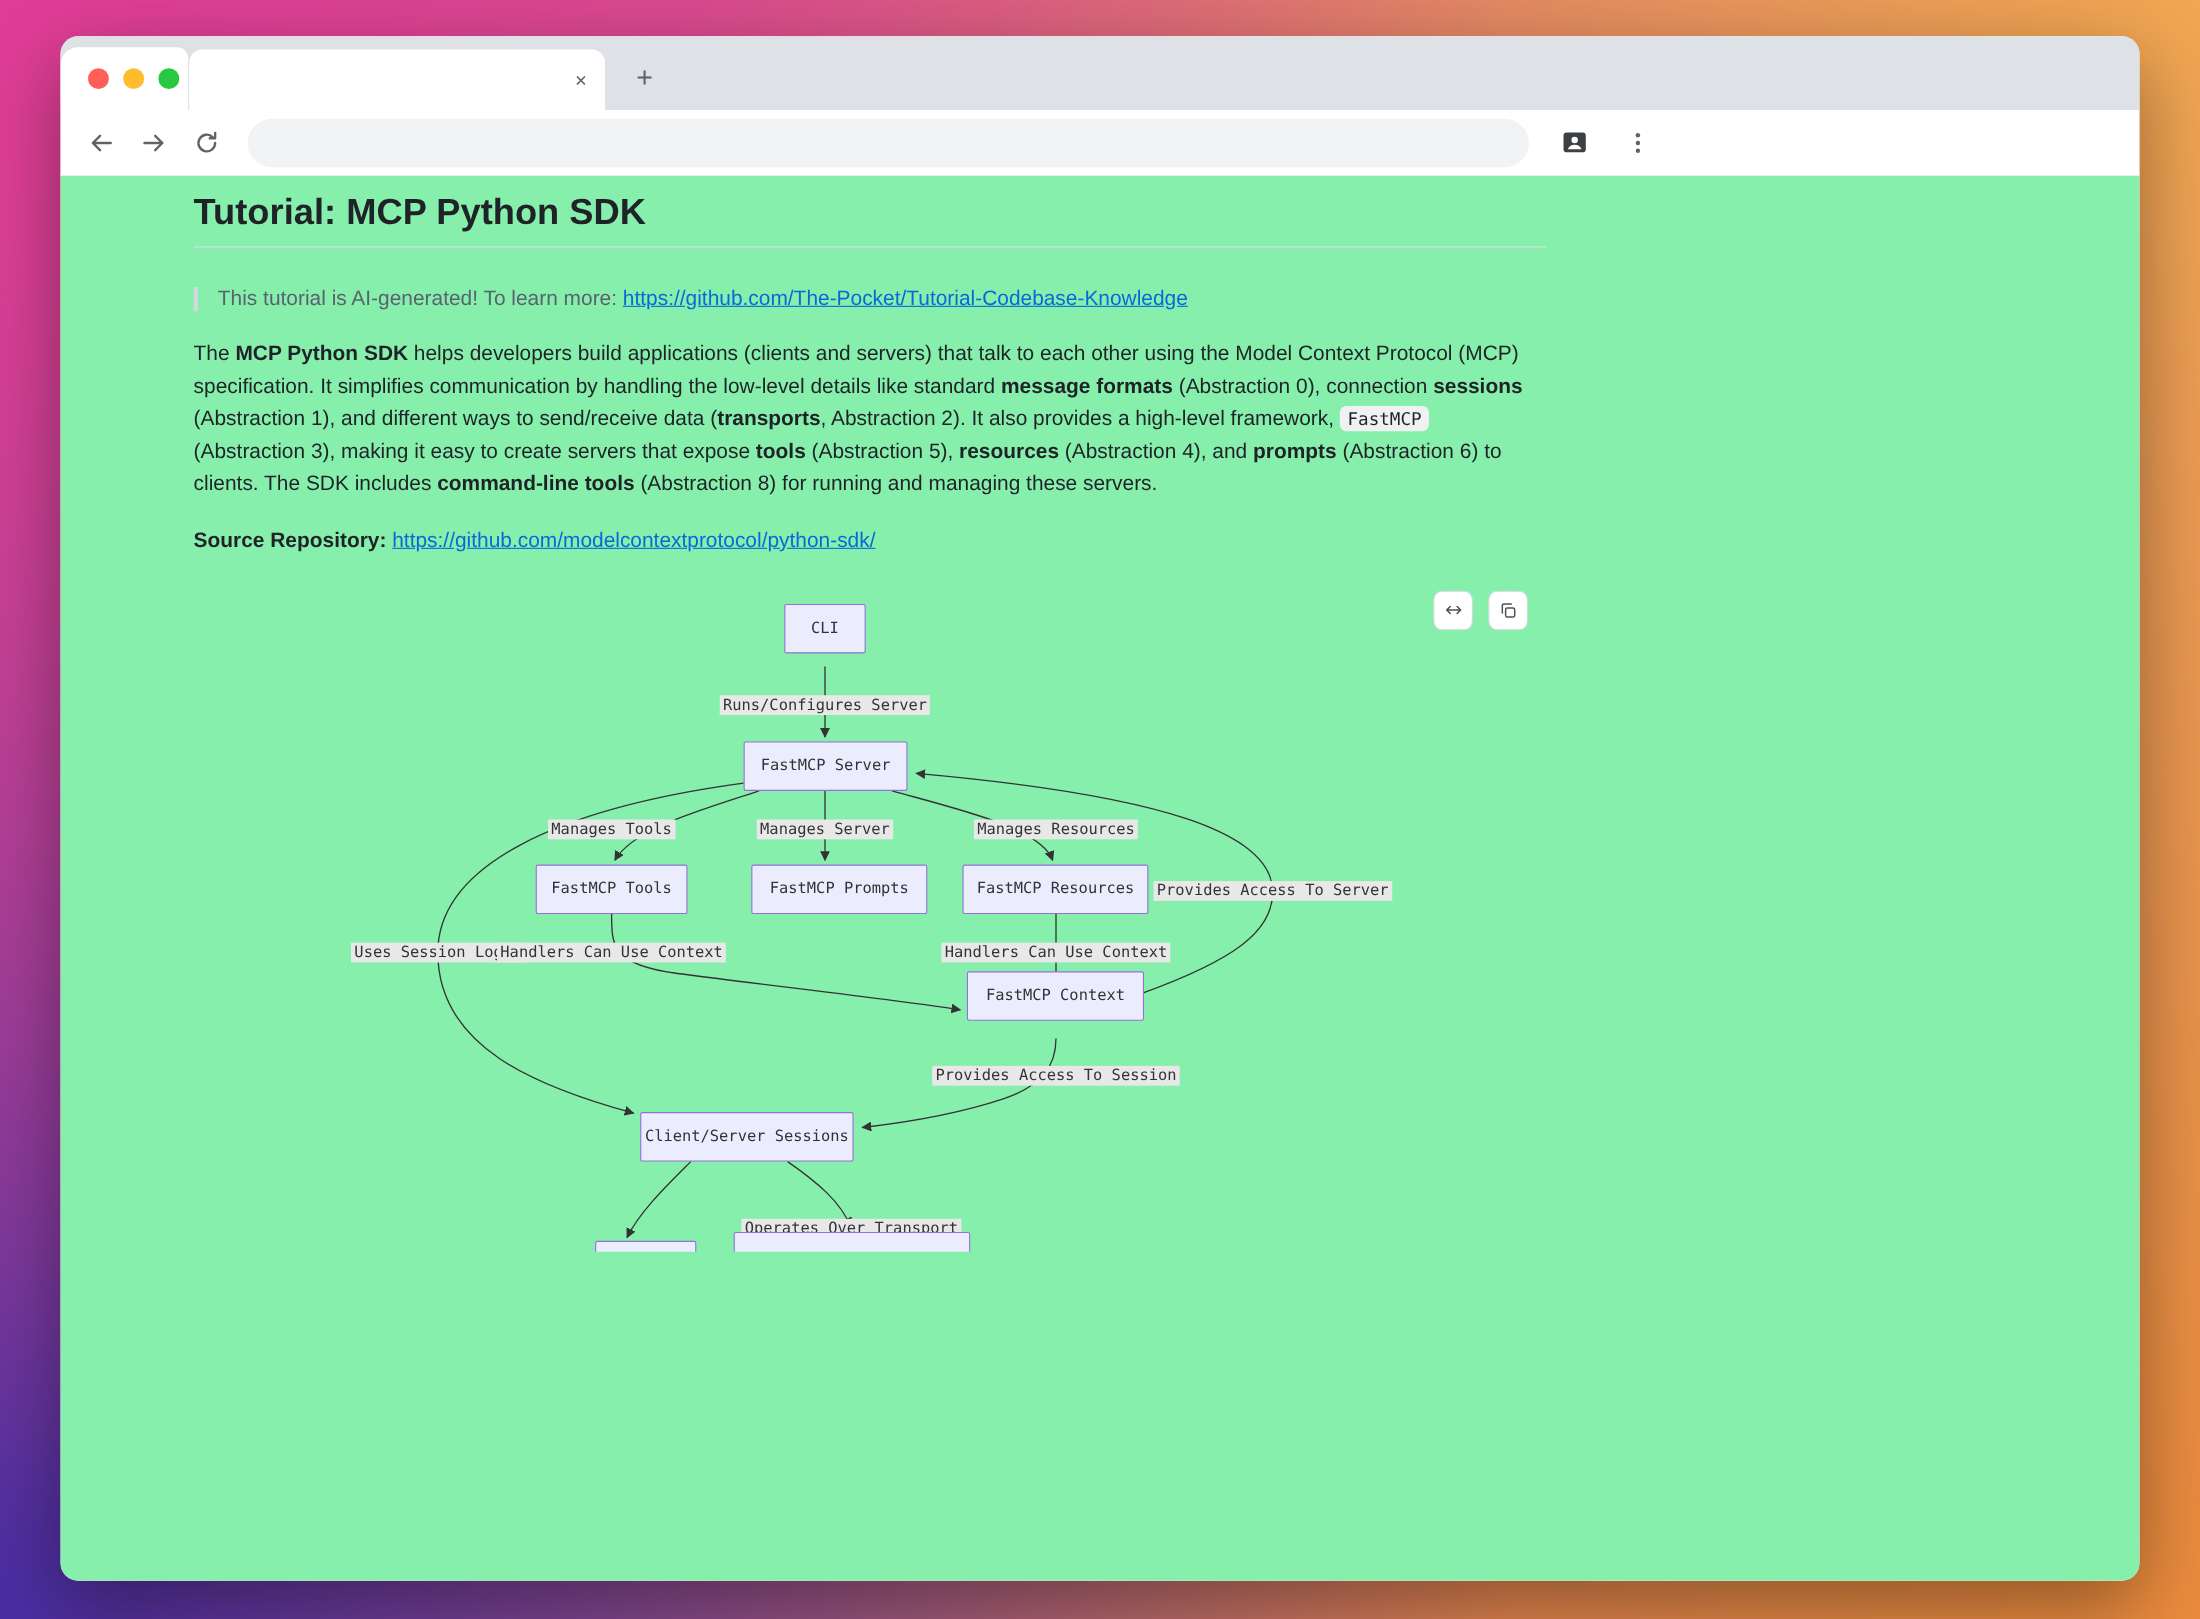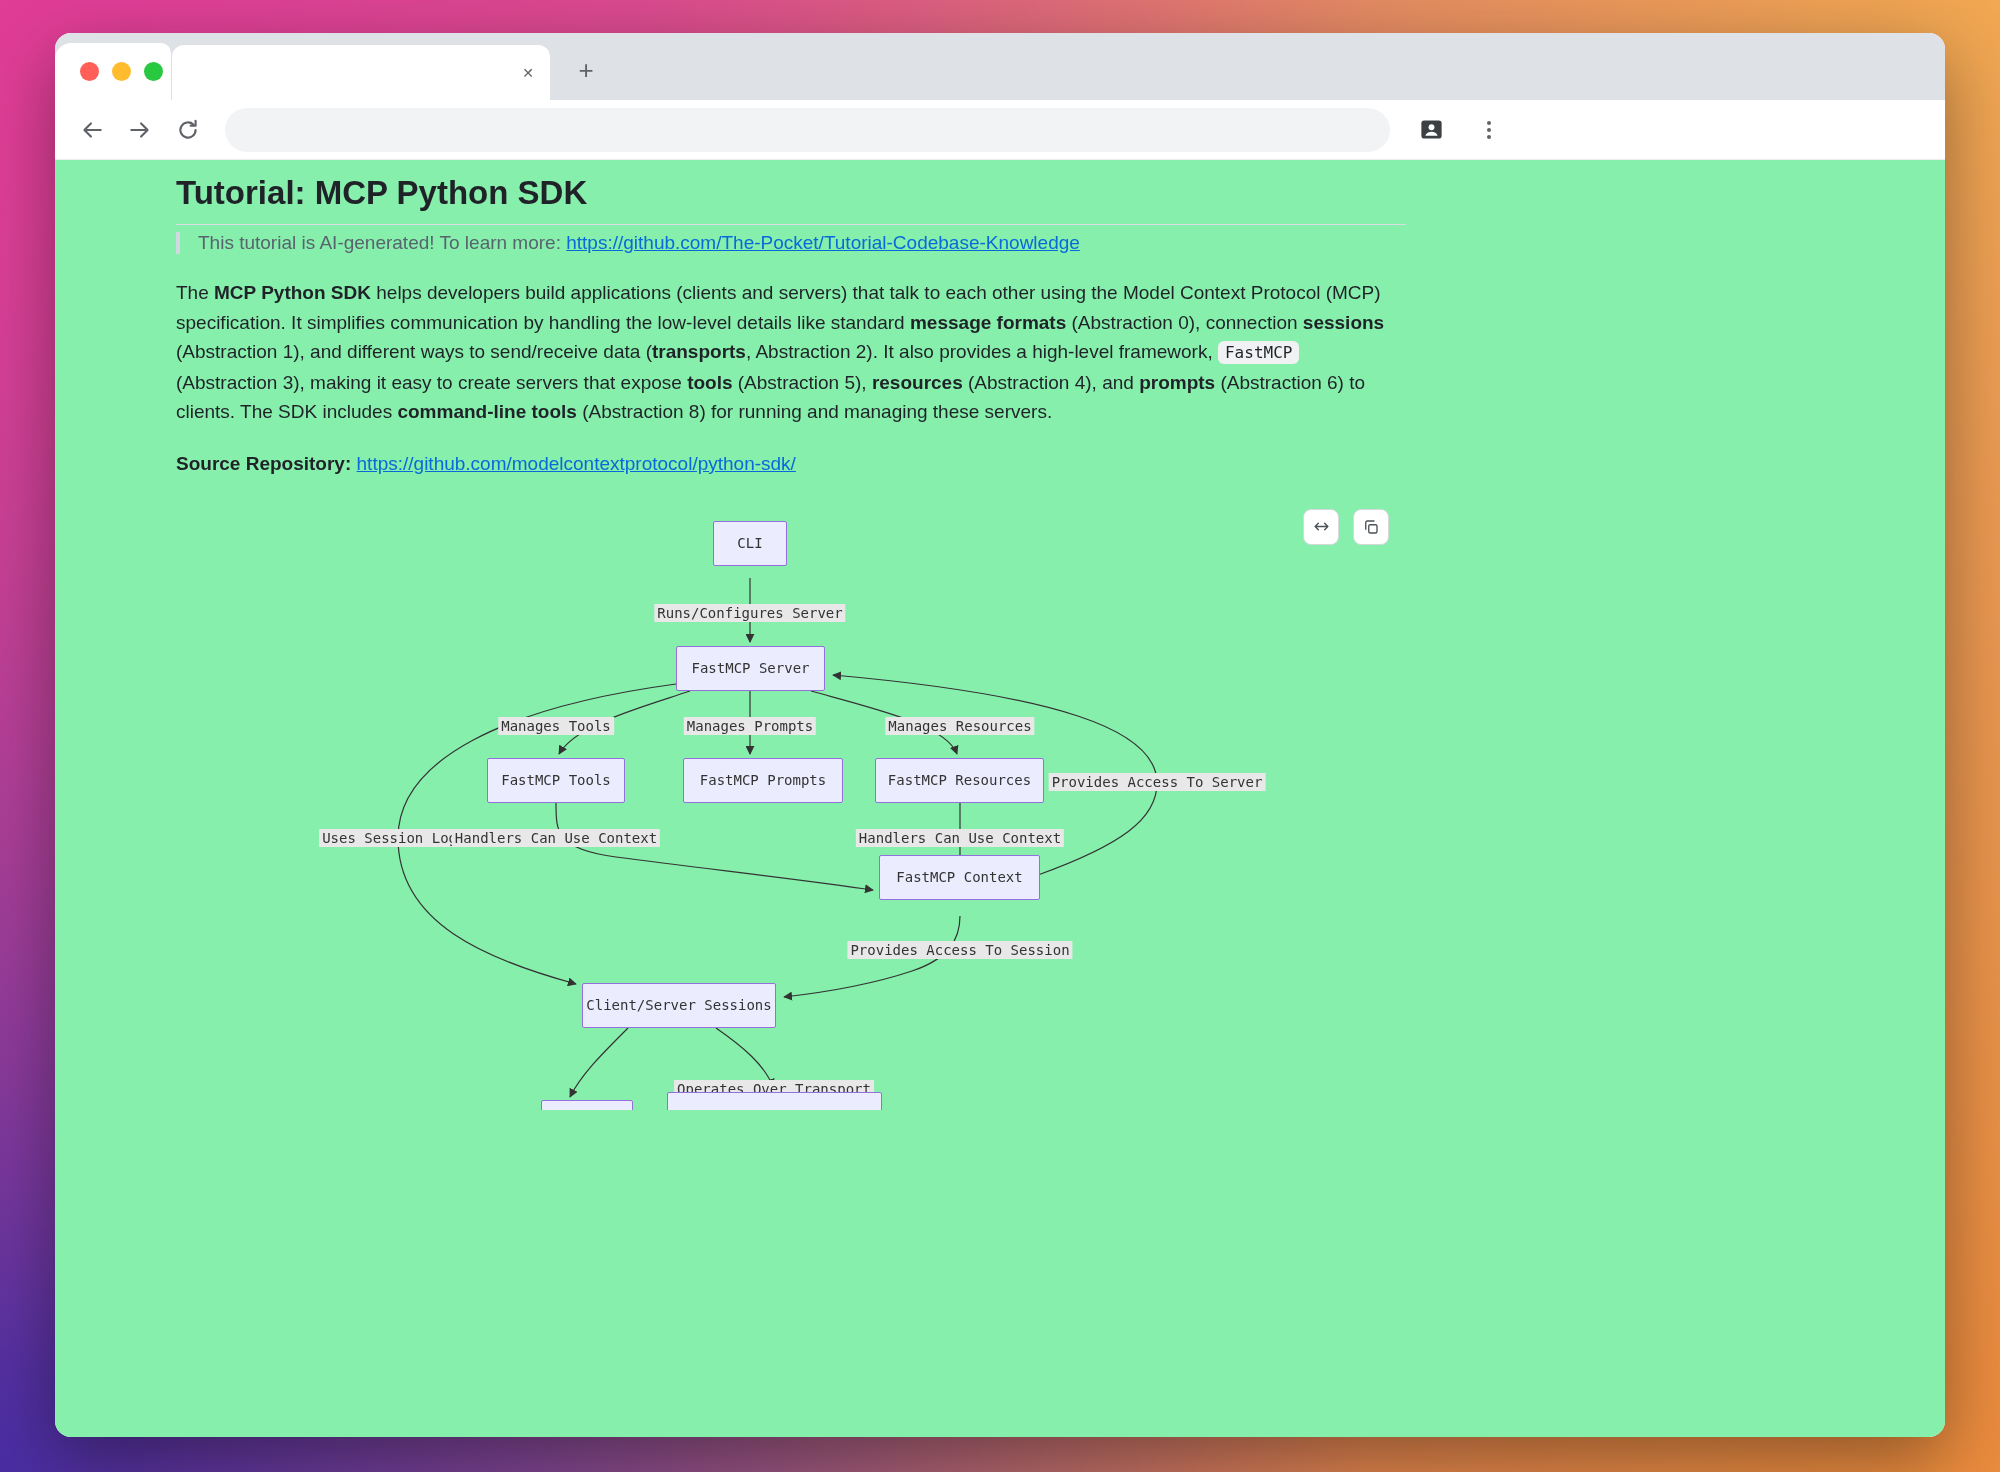--- a/index.html
+++ b/index.html
@@ -62,21 +62,21 @@
   .profile-btn{margin-left:24px;}
   .menu-btn{margin-left:10px;}
   
   .content{height:1277px;background:#86efac;overflow:hidden;}
   .doc{margin-left:121px;width:1230px;padding-top:14px;color:var(--text);}
   h1.page-title{
     font-size:33px;font-weight:700;color:var(--text);
     padding-bottom:12px;border-bottom:1px solid #d8dee4;
   }
   blockquote.ai-note{
-    margin-top:7px;border-left:4px solid #d1d9e0;padding-left:18px;
+    margin-top:36px;border-left:4px solid #d1d9e0;padding-left:18px;
     font-size:19px;color:var(--muted);
   }
   a{color:var(--link);text-decoration:underline;}
   p.intro{margin-top:24px;font-size:19px;line-height:29.5px;color:var(--text);}
   .seg-b{font-weight:bold;}
   .seg-i{}
   .seg-c{
     font-family:"DejaVu Sans Mono","Liberation Mono",monospace;
     font-size:16px;background:#eff1f3;border-radius:6px;padding:2px 7px;
   }
@@ -215,21 +215,21 @@
         <div class="dia-node" style="left:494px;top:261px;width:160px;margin-left:13px;">FastMCP Prompts</div>
         <div class="dia-node" style="left:699px;top:261px;width:169px;">FastMCP Resources</div>
         <div class="dia-node" style="left:703px;top:358px;width:161px;">FastMCP Context</div>
         <div class="dia-node" style="left:406px;top:486px;width:194px;">Client/Server Sessions</div>
 
         <div class="dia-node" style="left:491px;top:595px;width:215px;"></div>
         <div class="dia-node" style="left:365px;top:603px;width:92px;"></div>
 
         <div class="dia-label" style="left:574px;top:116px;">Runs/Configures Server</div>
         <div class="dia-label" style="left:380px;top:229px;">Manages Tools</div>
-        <div class="dia-label" style="left:574px;top:229px;">Manages Prompts</div>
+        <div class="dia-label" style="left:574px;top:229px;">Manages Server</div>
         <div class="dia-label" style="left:784px;top:229px;">Manages Resources</div>
         <div class="dia-label" style="left:981px;top:285px;">Provides Access To Server</div>
         <div class="dia-label" style="left:222px;top:341px;">Uses Session Logic</div>
         <div class="dia-label" style="left:380px;top:341px;">Handlers Can Use Context</div>
         <div class="dia-label" style="left:784px;top:341px;">Handlers Can Use Context</div>
         <div class="dia-label" style="left:784px;top:453px;">Provides Access To Session</div>
         <div class="dia-label" style="left:598px;top:592px;">Operates Over Transport</div>
       </div>
 
     </div>

